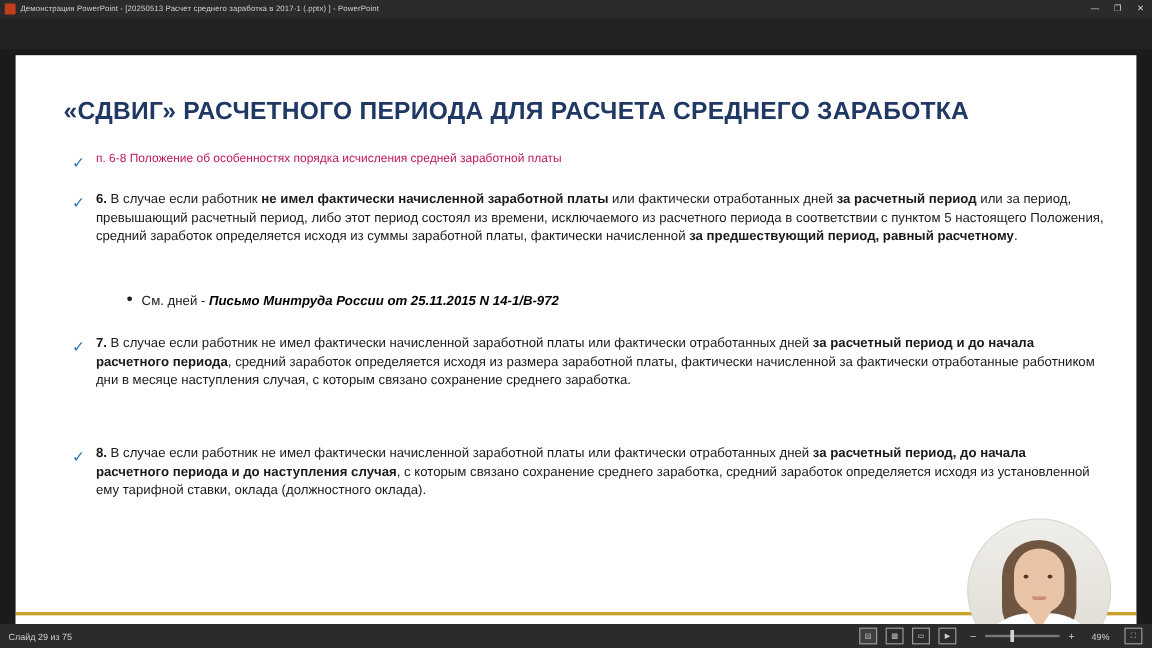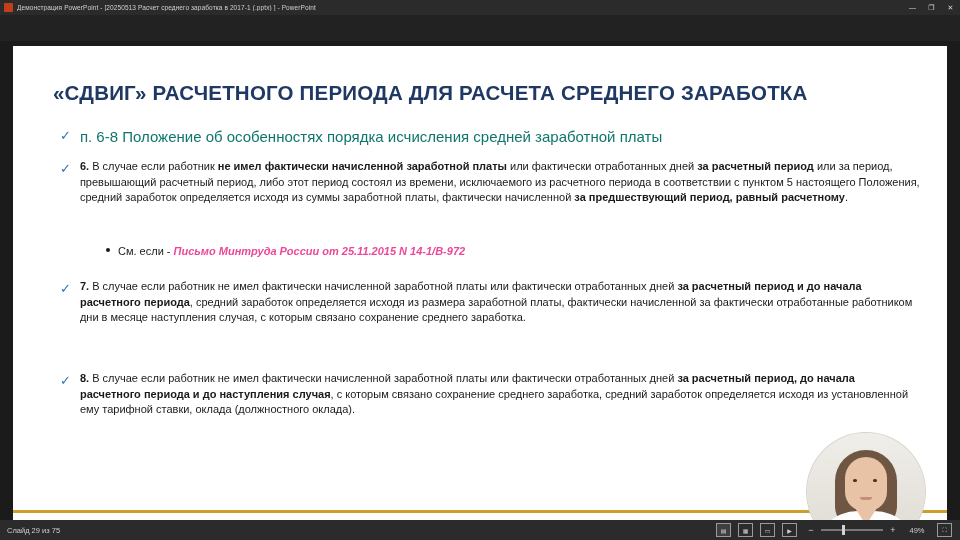--- a/index.html
+++ b/index.html
@@ -106,42 +106,42 @@
     gap: 9px;
   }
   .body-text {
     font-size: 11px;
     color: #1a1a1a;
     line-height: 1.42;
     text-align: left;
   }
   .b { font-weight: bold; }
   .blue-i {
-    color: #ec4899;
+    color: #000000;
     font-style: italic;
     font-weight: bold;
   }
   .sub-bullet {
     position: absolute;
     display: flex;
     gap: 8px;
     align-items: baseline;
   }
   .dot {
     width: 4px; height: 4px;
     border-radius: 50%;
     background: #1a1a1a;
     flex: none;
     position: relative;
     top: -3px;
   }
 
   
   #lead-row { left: 47px; top: 80px; width: 850px; }
-  #lead-row .body-text { font-size: 15px; color: #0f766e; }
+  #lead-row .body-text { font-size: 10px; color: #be185d; }
 
   #p6-row { left: 47px; top: 113px; width: 860px; }
   #sub6-row { left: 93px; top: 198px; width: 800px; }
   #p7-row { left: 47px; top: 233px; width: 860px; }
   #p8-row { left: 47px; top: 325px; width: 850px; }
 
   
   .footer-line {
     position: absolute;
     left: 0; bottom: 58px;
@@ -324,21 +324,21 @@
       <div class="bullet-row" id="p6-row">
         <span class="check">✓</span>
         <span class="body-text">
           <span class="b">6.</span><span> В случае если работник </span><span class="b">не имел фактически начисленной заработной платы</span><span> или фактически отработанных дней </span><span class="b">за расчетный период</span><span> или за период, превышающий расчетный период, либо этот период состоял из времени, исключаемого из расчетного периода в соответствии с пунктом 5 настоящего Положения, средний заработок определяется исходя из суммы заработной платы, фактически начисленной </span><span class="b">за предшествующий период, равный расчетному</span><span>.</span>
         </span>
       </div>
 
       <div class="sub-bullet" id="sub6-row">
         <span class="dot"></span>
         <span class="body-text">
-          <span>См. если - </span><span class="blue-i">Письмо Минтруда России от 25.11.2015 N 14-1/В-972</span>
+          <span>См. дней - </span><span class="blue-i">Письмо Минтруда России от 25.11.2015 N 14-1/В-972</span>
         </span>
       </div>
 
       <div class="bullet-row" id="p7-row">
         <span class="check">✓</span>
         <span class="body-text">
           <span class="b">7.</span><span> В случае если работник не имел фактически начисленной заработной платы или фактически отработанных дней </span><span class="b">за расчетный период и до начала расчетного периода</span><span>, средний заработок определяется исходя из размера заработной платы, фактически начисленной за фактически отработанные работником дни в месяце наступления случая, с которым связано сохранение среднего заработка.</span>
         </span>
       </div>
 

